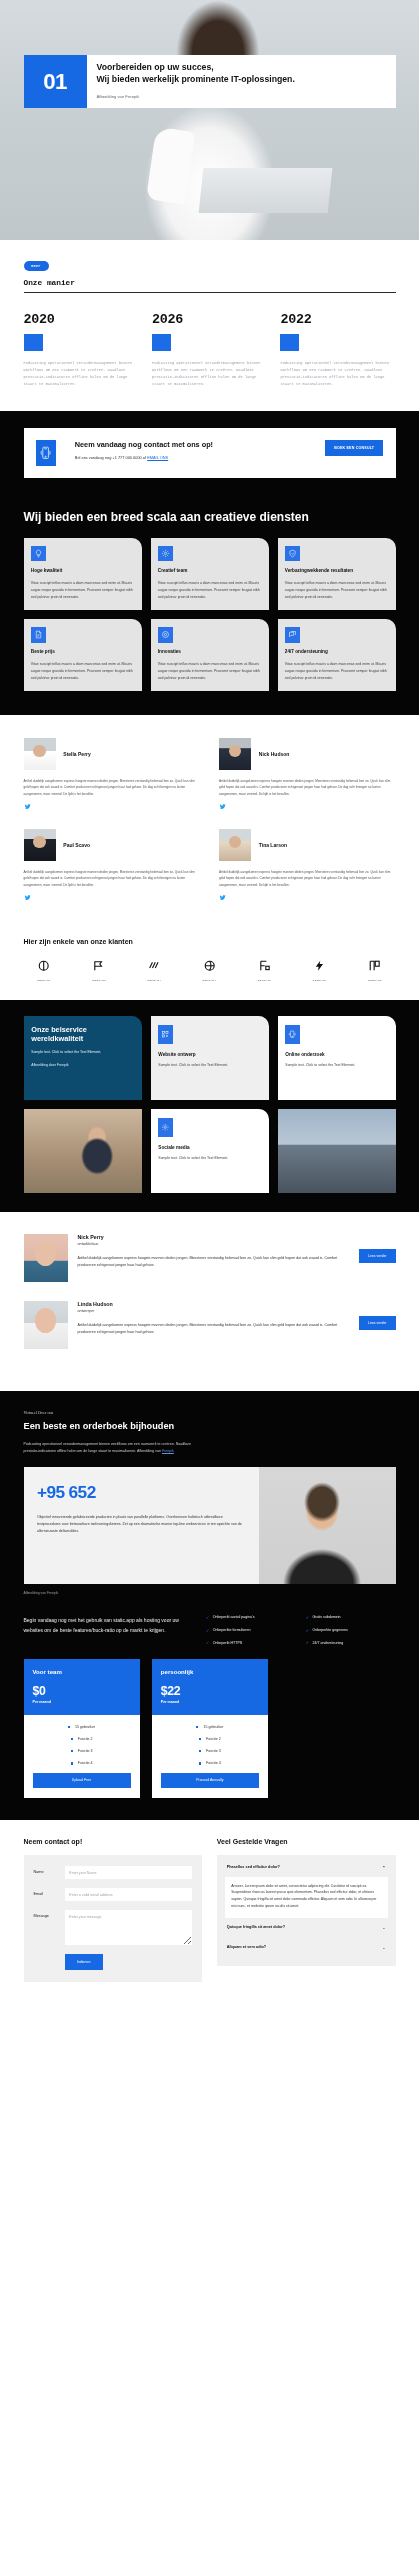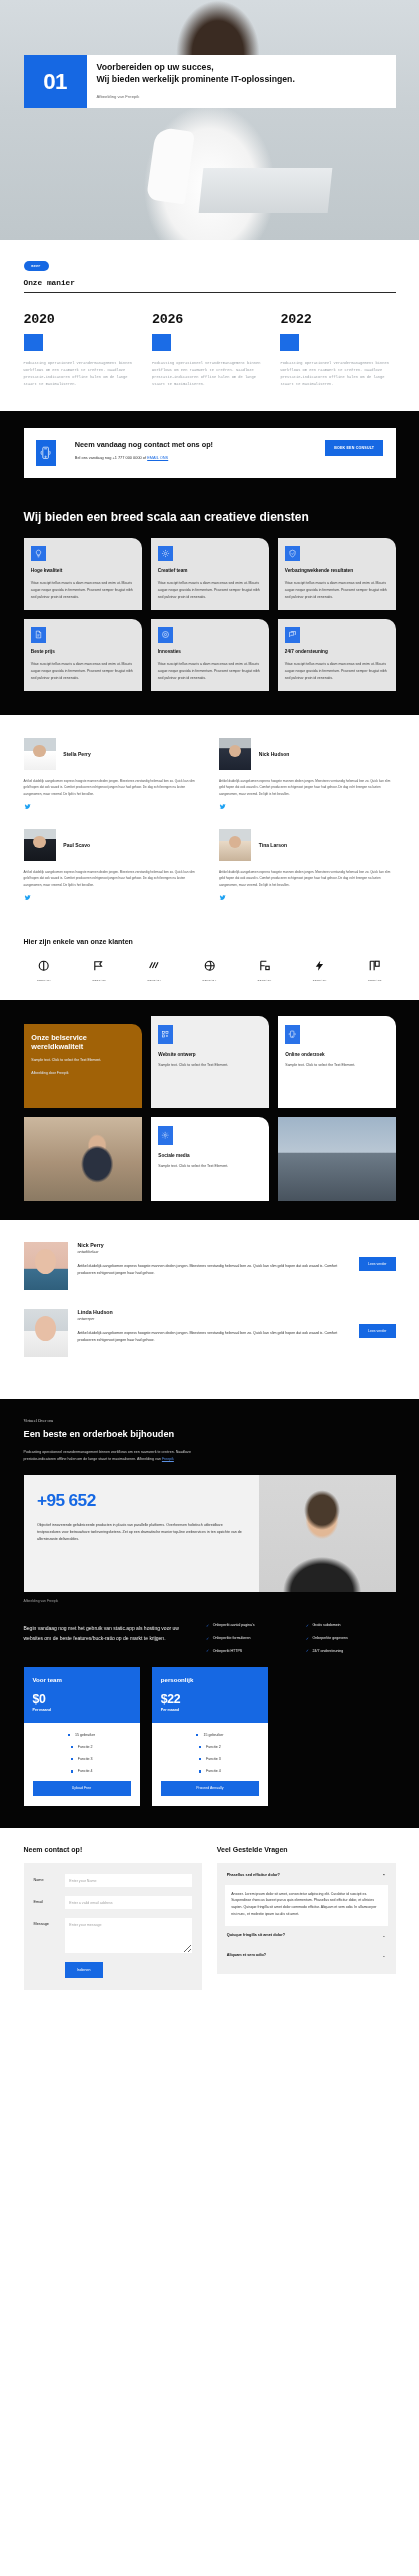--- a/index.html
+++ b/index.html
@@ -117,21 +117,21 @@
   .cl-h { font-size: 7px; font-weight: 700; color: #111; }
   .cl-row { display: flex; justify-content: space-between; align-items: flex-start; margin-top: 14.5px; }
   .cl { width: 41px; text-align: center; color: #111; }
   .cl svg { width: 13.4px; height: 13.4px; }
   .cl-n { margin-top: 4.5px; font-size: 2.3px; letter-spacing: 0.4px; color: #333; }
 
   
   .ft-wrap { padding: 15.6px 23.5px 19px 23.5px; }
   .ft-grid { display: grid; grid-template-columns: repeat(3, 1fr); gap: 9px; }
   .ft { border-radius: 0 10px 0 0; padding: 9px 7.8px 10px 7.8px; min-height: 84px; overflow: hidden; }
-  .ft.blue { background: #a16207; color: #fff; border-radius: 0 10px 0 0; margin-top: 8px; }
+  .ft.blue { background: #0c4a6e; color: #fff; border-radius: 0 10px 0 0; }
   .ft.grey { background: #efefef; }
   .ft.white { background: #fff; border-radius: 0 10px 0 0; }
   .ft-h { font-size: 7.3px; font-weight: 700; line-height: 1.25; }
   .ft-ico { width: 14.5px; height: 19px; background: #2a72e8; display: flex; align-items: center; justify-content: center; }
   .ft-ico svg { width: 8.4px; height: 8.4px; }
   .ft-t { margin-top: 7.8px; font-size: 4.7px; font-weight: 700; color: #111; }
   .ft-b { margin-top: 5.6px; font-size: 3.5px; line-height: 1.95; color: #444; }
   .ft.blue .ft-b { color: #eaf1fd; }
   .ft-credit { margin-top: 7.3px; font-size: 3.5px; color: #dce8fb; }
   .ft-img { border-radius: 0; min-height: 84px; background: #7c8a96; }

